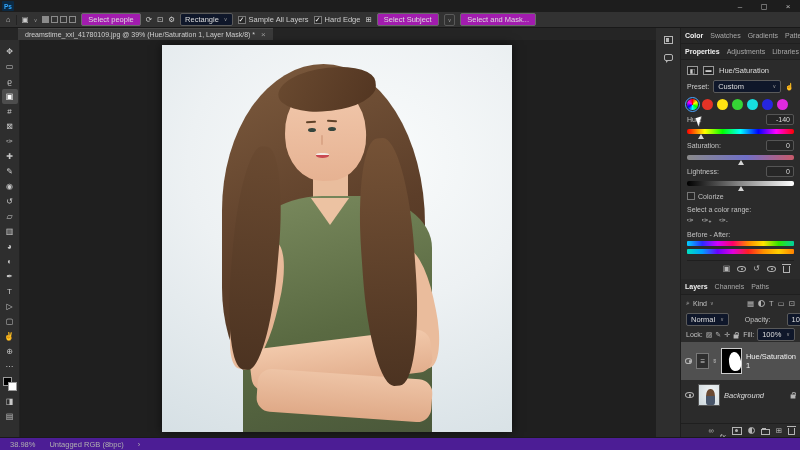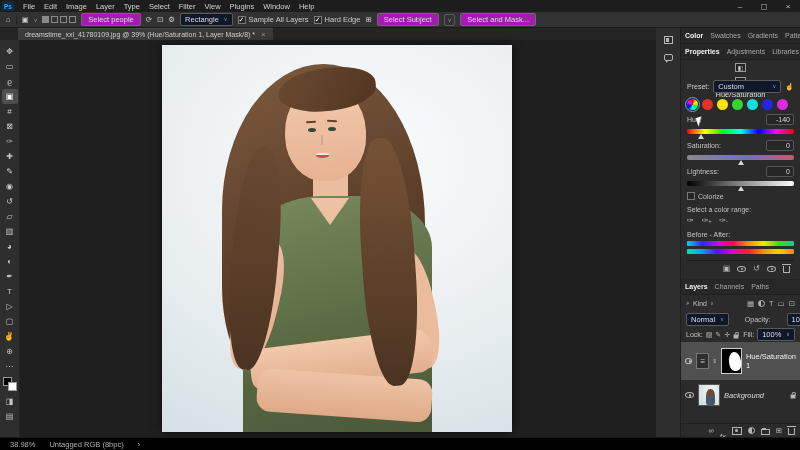--- a/index.html
+++ b/index.html
@@ -89,21 +89,21 @@
   .lips { left:154px; top:108px; width:13px; height:5px; background:linear-gradient(#f3ece6 38%,#c94a52 38%); border-radius:40% 40% 55% 55%; z-index:9; }
 
   
   .dockstrip { position:absolute; left:656px; top:28px; width:24px; height:409px; background:#2e2e2e; display:flex; flex-direction:column; align-items:center; gap:10px; padding-top:8px; }
 
   
   .panels { position:absolute; left:680px; top:28px; width:120px; height:409px; background:#2b2b2b; border-left:1px solid #1e1e1e; font-size:7px; }
   .ptabs { display:flex; align-items:center; height:16px; background:#272727; border-bottom:1px solid #1f1f1f; padding:0 4px; gap:7px; color:#a8a8a8; }
   .ptabs .active { color:#f0f0f0; font-weight:bold; }
   .sect { padding:3px 6px; }
-  .hs-head { display:flex; align-items:center; gap:5px; height:14px; color:#ddd; font-size:7.5px;flex-direction:column; }
+  .hs-head { display:flex; align-items:center; gap:5px; height:14px; color:#ddd; font-size:7.5px; }
   .hs-badge { width:11px; height:9px; border:1px solid #9a9a9a; display:flex; align-items:center; justify-content:center; font-size:6px; color:#ccc; background:#222; }
   .preset-row { display:flex; align-items:center; gap:4px; margin-top:3px; }
   .preset-dd { flex:1; }
   .circles { display:flex; gap:4px; margin:6px 0 4px; }
   .circ { width:11px; height:11px; border-radius:50%; }
   .circ.master { background:conic-gradient(#f00,#ff0,#0f0,#0ff,#00f,#f0f,#f00); outline:1px solid #4aa3ff; outline-offset:1px; }
   .lblrow { display:flex; align-items:center; justify-content:space-between; margin-top:4px; color:#c2c2c2; }
   .val { width:28px; background:#262626; border:1px solid #555; border-radius:2px; color:#ddd; text-align:right; padding:1px 3px; font-size:7px; }
   .slider { position:relative; height:5px; border-radius:2px; margin:4px 0 6px; }
   .sl-hue { background:linear-gradient(90deg,#f00,#ff0,#0f0,#0ff,#00f,#f0f,#f00); }
@@ -131,40 +131,27 @@
   .adj-badge { width:16px; height:16px; background:#2e2e2e; border:1px solid #777; display:flex; align-items:center; justify-content:center; font-size:8px; color:#ccc; }
   .thumb-photo { width:22px; height:22px; background:radial-gradient(at 60% 35%, #f2f5f6, #ccd7dc); border:1px solid #555; position:relative; }
   .thumb-photo::after { content:''; position:absolute; left:7px; top:4px; width:9px; height:16px; background:linear-gradient(#6a4a33 42%,#49566a 42%); border-radius:45% 45% 20% 20%; }
   .lfooter { position:absolute; left:0; bottom:0; width:100%; height:14px; border-top:1px solid #1f1f1f; display:flex; justify-content:flex-end; align-items:center; gap:6px; padding:0 5px; color:#b5b5b5; font-size:7.5px; background:#2b2b2b; }
   .rot90 { display:inline-block; transform:rotate(90deg); font-size:6px; }
 
   
   .cursor { position:absolute; left:697px; top:117px; width:0; height:0; border-left:6px solid #fff; border-bottom:9px solid transparent; transform:rotate(-18deg); filter:drop-shadow(0.5px 0.5px 0.5px #000); z-index:50; }
 
   
-  .statusbar { position:absolute; left:0; top:437px; width:800px; height:13px; background:#000000; border-top:1px solid #1a1a1a; display:flex; align-items:center; gap:14px; padding:0 10px; font-size:7.5px; color:#b0b0b0; }
+  .statusbar { position:absolute; left:0; top:437px; width:800px; height:13px; background:#4c1d95; border-top:1px solid #1a1a1a; display:flex; align-items:center; gap:14px; padding:0 10px; font-size:7.5px; color:#b0b0b0; }
 </style>
 </head>
 <body>
 
 <div class="titlebar">
   <div class="ps-logo">Ps</div>
-  <div class="menus">
-    <span>File</span>
-    <span>Edit</span>
-    <span>Image</span>
-    <span>Layer</span>
-    <span>Type</span>
-    <span>Select</span>
-    <span>Filter</span>
-    <span>View</span>
-    <span>Plugins</span>
-    <span>Window</span>
-    <span>Help</span>
-  </div>
   <div class="wincontrols">
     <span>–</span>
     <span>◻</span>
     <span>×</span>
   </div>
 </div>
 
 <div class="optionsbar">
   <span>⌂</span>
   <span class="opt-sep"></span>

